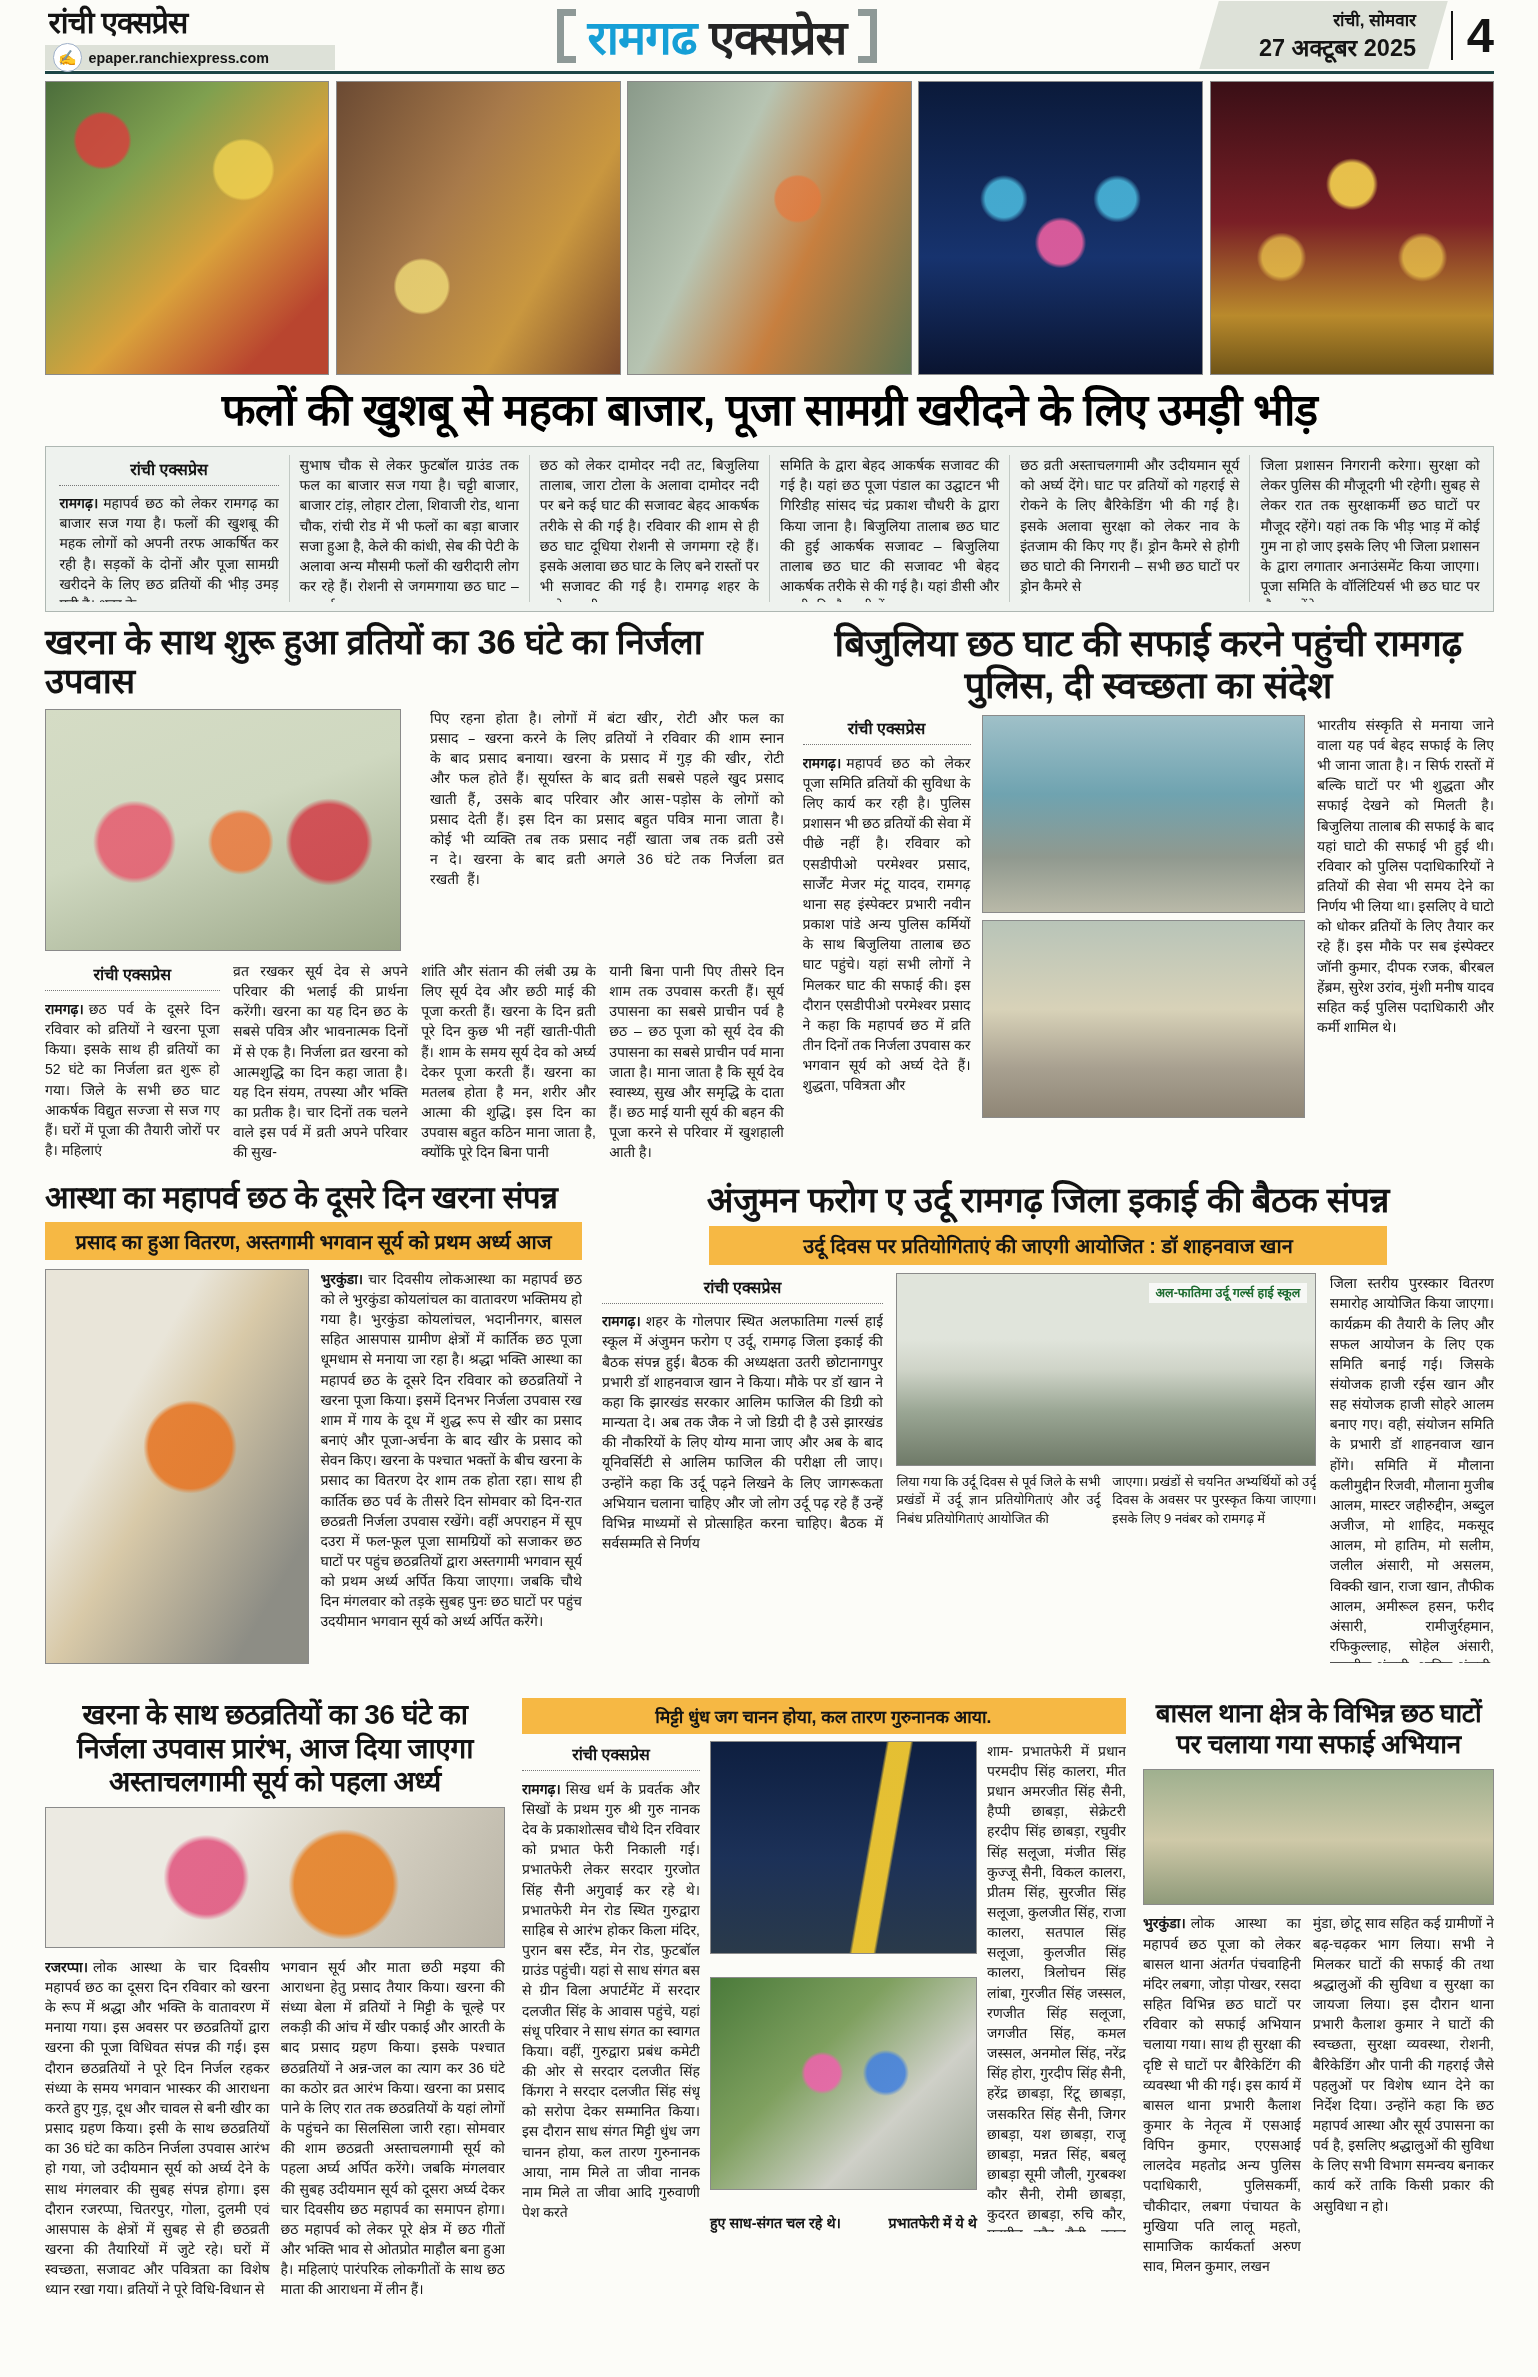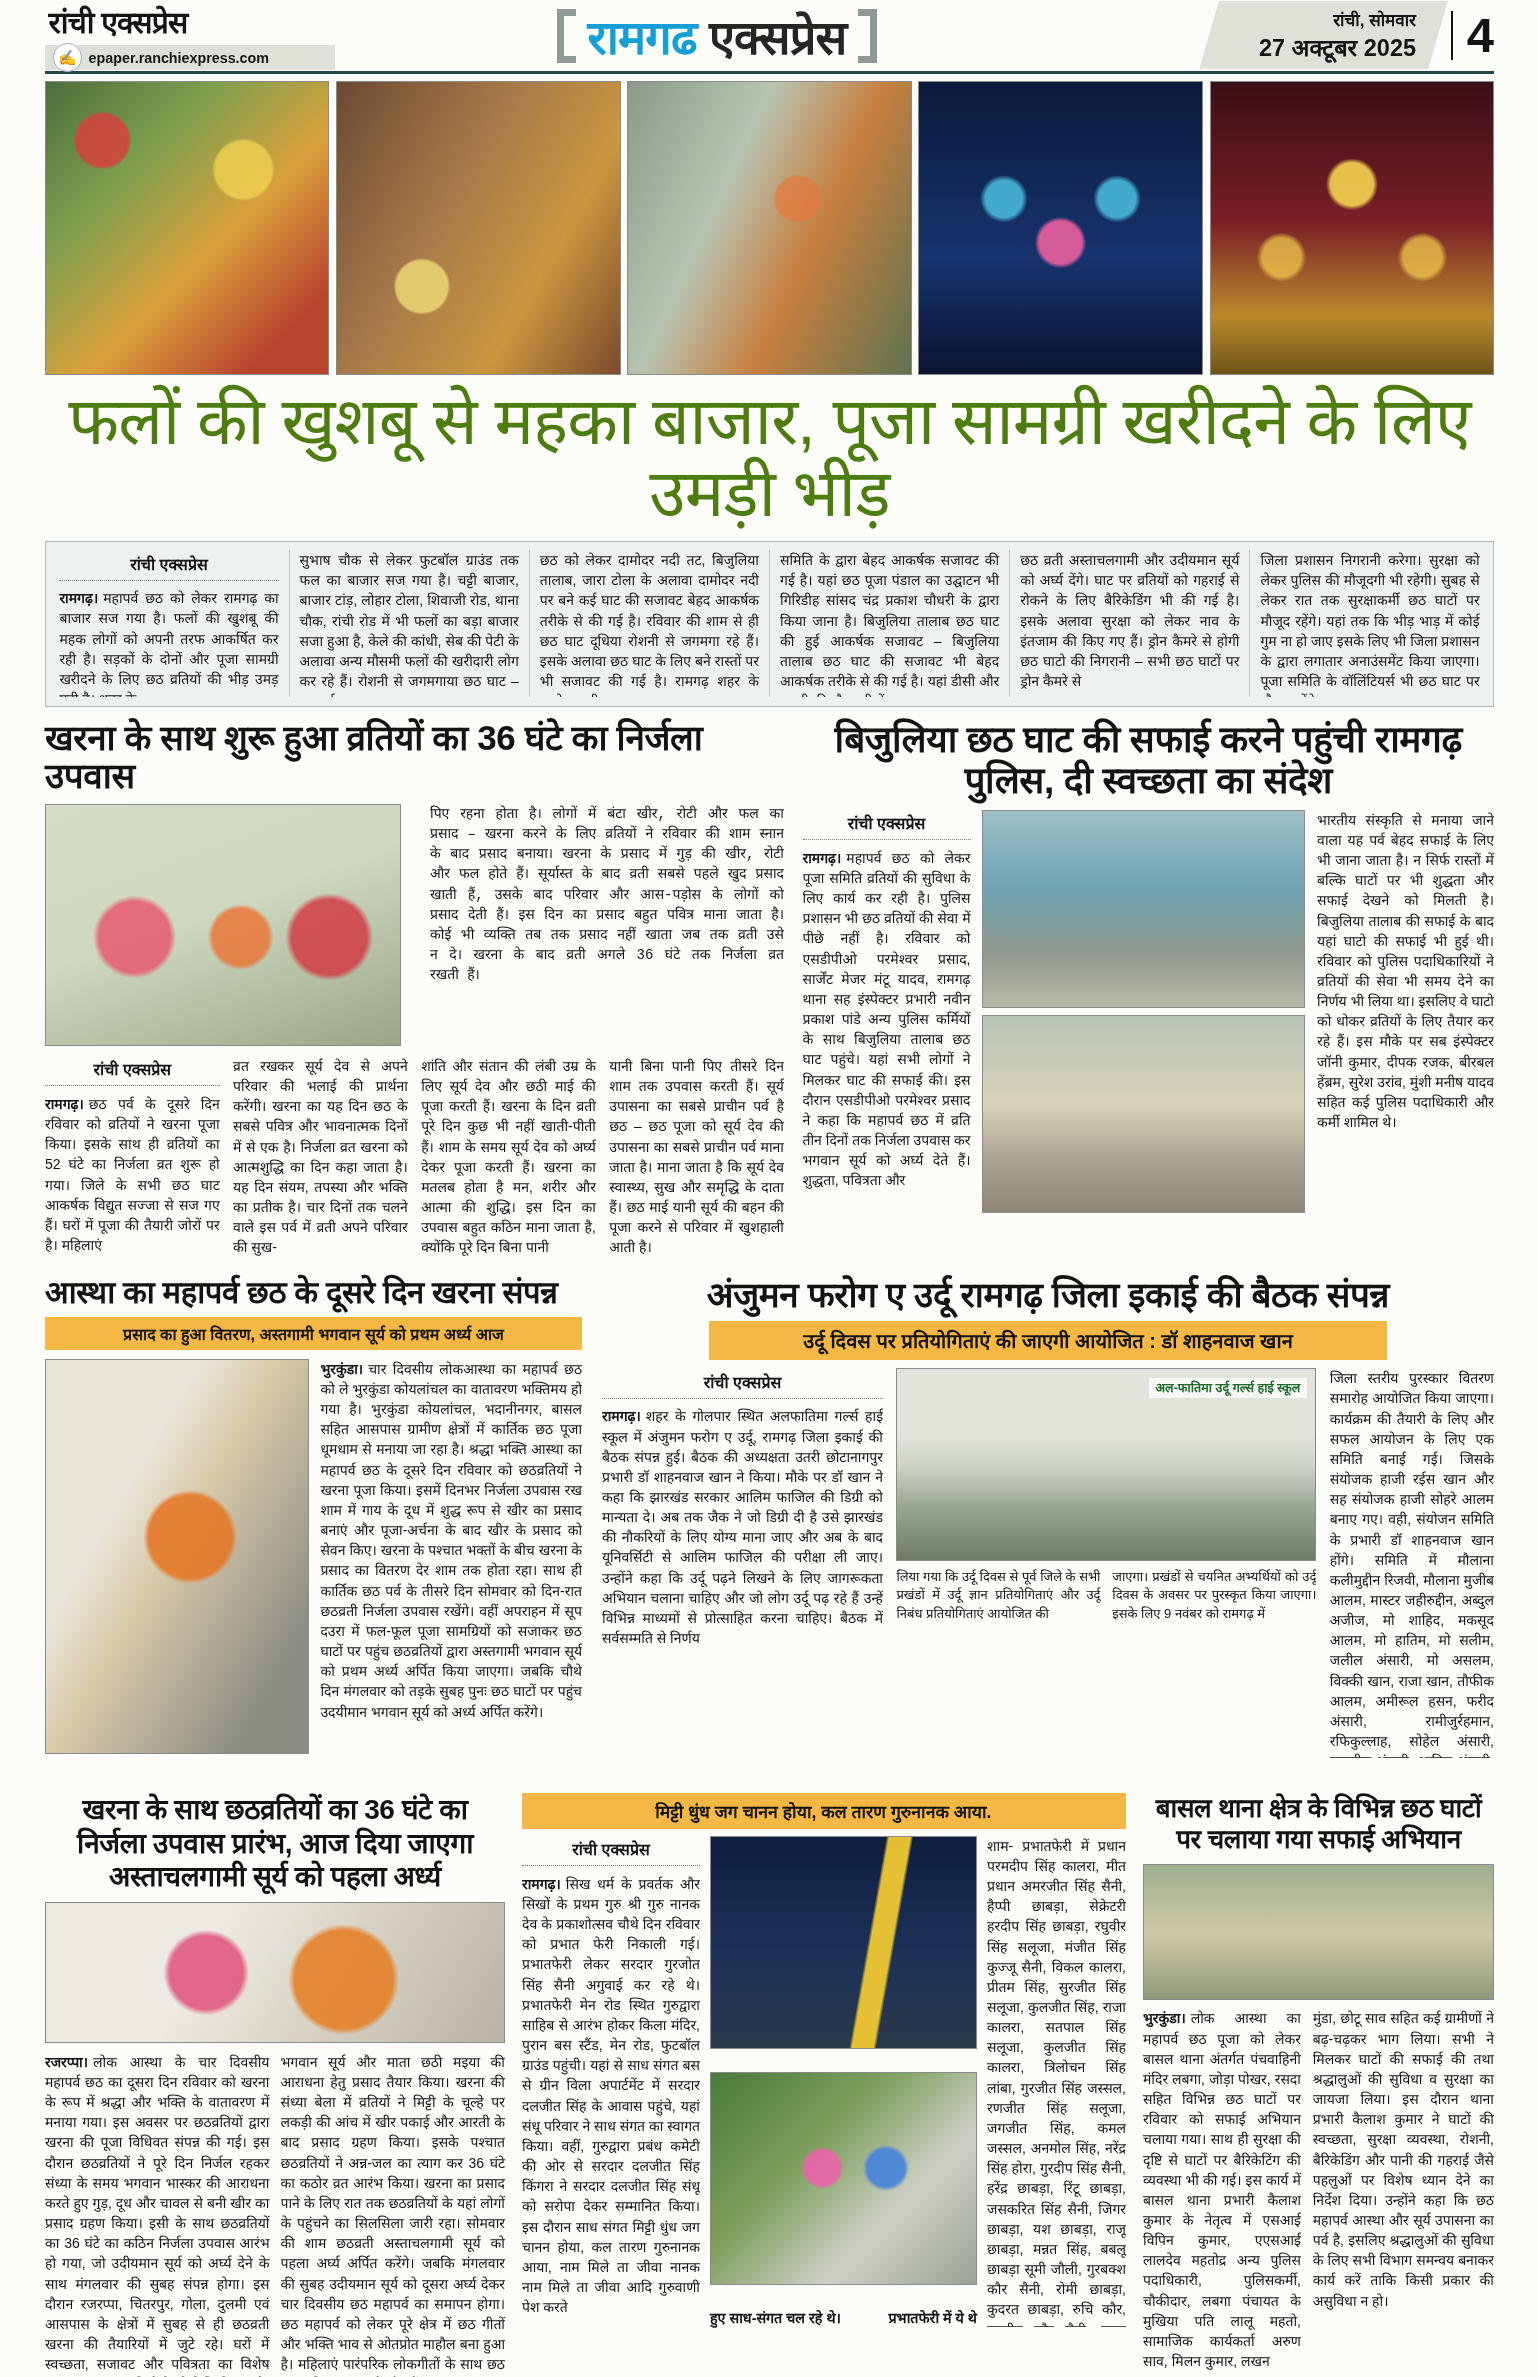--- a/index.html
+++ b/index.html
@@ -76,22 +76,22 @@
       linear-gradient(180deg,#0e1f40,#1c3158 55%,#2a3a4a); }
   .ph-sangat-day { background:
       radial-gradient(circle at 42% 45%, rgba(235,100,170,.9) 0 9%, transparent 11%),
       radial-gradient(circle at 66% 45%, rgba(70,130,220,.9) 0 9%, transparent 11%),
       linear-gradient(135deg,#4a7a3a,#7fa05f 38%,#cfd0c8 68%,#9aa394); }
   .ph-broom-team { background: linear-gradient(180deg,#9fb08f,#cfc9a8 52%,#8f9a7a); }
   .photo-overlay-text { position:absolute; top:8.4px; right:8.4px; background:rgba(255,255,255,.75);
       color:#1d6b2f; font-weight:bold; font-size:12.6px; padding:1.7px 6.7px; }
 
   
-  .headline-xl { padding:11.8px 0 6.7px; font-size:66px; font-weight:400; text-align:center;
-                 line-height:1.08; letter-spacing:-0.8px; color:#4d7c0f; }
+  .headline-xl { padding:11.8px 0 6.7px; font-size:44px; font-weight:700; text-align:center;
+                 line-height:1.08; letter-spacing:-0.8px; color:#000000; }
   h2.headline { font-weight:800; color:#131313; letter-spacing:-0.4px; }
   .byline { font-weight:bold; text-align:center; font-size:16px; padding:2.5px 0 5px;
             border-bottom:1.7px dotted #777; margin-bottom:7.6px; }
   .subhead-yellow { background:#f6b844; font-weight:bold; text-align:center; padding:5.9px 8.4px; }
   .body-text { font-size:14px; line-height:1.44; text-align:justify; }
   .body-text .lead { font-weight:bold; margin-right:5px; }
   .caption { font-weight:bold; font-size:14.3px; }
 
   
   .lead-box { margin-top:5px; height:166px; border:1.7px solid #aeb7b2; background:#eef2ee;
@@ -114,21 +114,21 @@
   .po-col1 { width:168px; overflow:hidden; }
   .po-photos { width:323px; display:flex; flex-direction:column; gap:6.7px; }
   .po-ph1 { height:149px; }
   .po-ph2 { flex:1; }
   .po-col2 { flex:1; overflow:hidden; }
 
   
   .sec3 { margin-top:13.4px; display:flex; gap:20px; height:504px; }
   .aastha { width:537px; }
   .aastha h2 { font-size:31px; line-height:1.1; margin-bottom:6.7px; }
-  .aastha .subhead-yellow { font-size:16px; margin-bottom:8.4px; }
+  .aastha .subhead-yellow { font-size:20px; margin-bottom:8.4px; }
   .aa-body { display:flex; gap:11.8px; height:395px; }
   .aa-photo { width:269px; }
   .aa-text { flex:1; overflow:hidden; }
   .anjuman { flex:1; }
   .anjuman h2 { font-size:35px; line-height:1.1; text-align:center; margin-bottom:6.7px; }
   .anjuman .subhead-yellow { font-size:20px; width:76%; margin:0 auto 8.4px; }
   .an-body { display:flex; gap:13.4px; height:390px; }
   .an-col1 { width:281px; overflow:hidden; }
   .an-mid { width:420px; display:flex; flex-direction:column; gap:6.7px; }
   .an-photo { height:277px; position:relative; }

